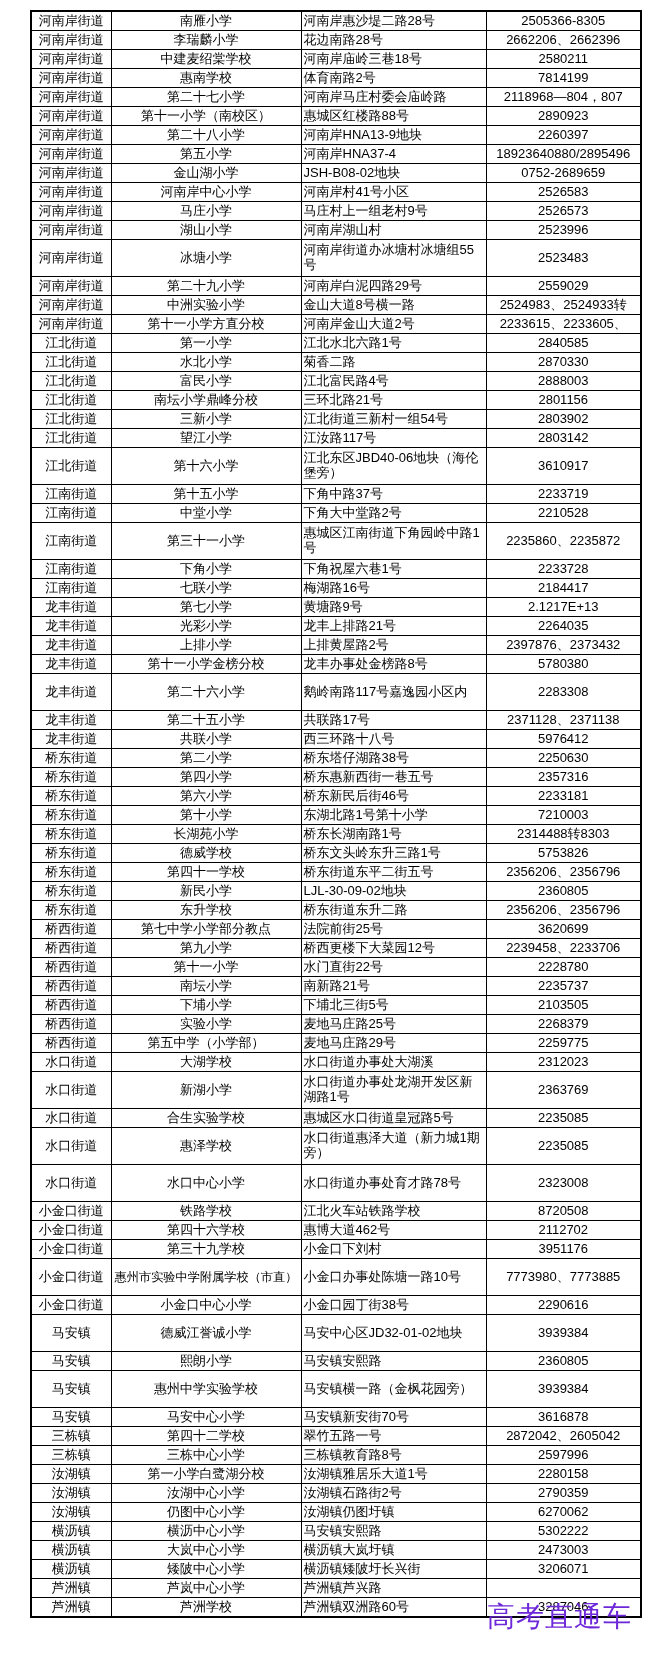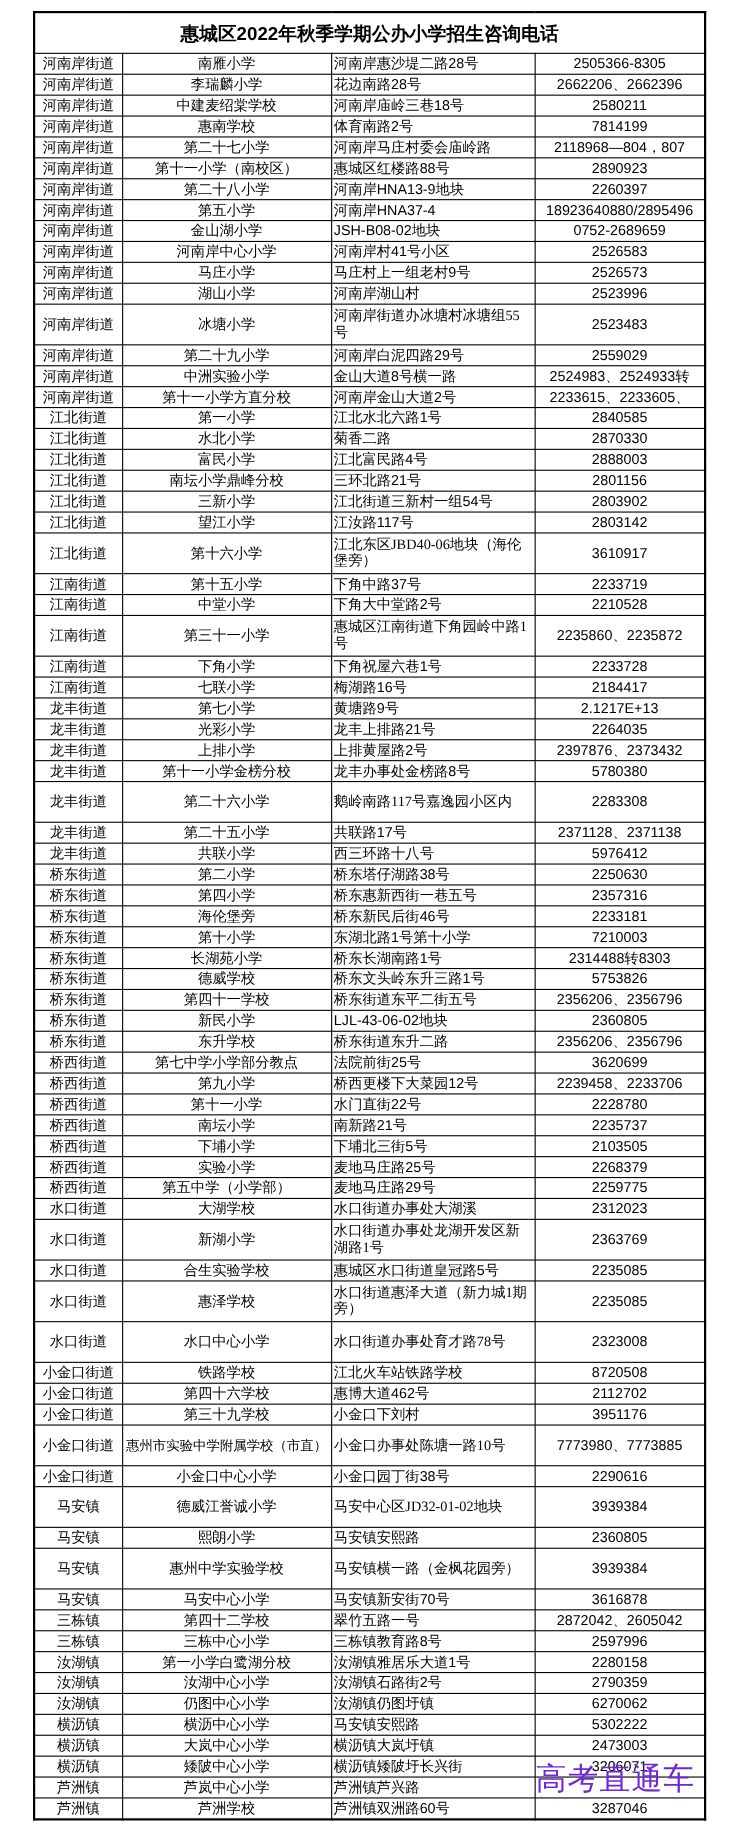--- a/index.html
+++ b/index.html
@@ -72,21 +72,21 @@
     font-size: 13px;
     height: 18px;
   }
   tr.data-row td.town { text-align: center; white-space: nowrap; }
   tr.data-row td.school { text-align: center; white-space: nowrap; }
   tr.data-row td.addr { text-align: left; }
   tr.data-row td.phone { text-align: center; white-space: nowrap; }
 
   
   tr.data-row.tall td { height: 36px; }
-  tr.data-row.tall td.addr { white-space: normal; font-family: Liberation Serif, serif; }
+  tr.data-row.tall td.addr { white-space: normal; }
 
   
   td.phone span.val,
   td.addr span.val,
   td.school span.val,
   td.town span.val {
     display: inline-block;
     max-width: 100%;
   }
 
@@ -108,23 +108,20 @@
 
 <div id="sheet">
   <table class="grid">
     <colgroup>
       <col class="c-town">
       <col class="c-school">
       <col class="c-addr">
       <col class="c-phone">
     </colgroup>
     <tbody>
-      <tr class="title-row">
-        <td colspan="4">惠城区2022年秋季学期公办小学招生咨询电话</td>
-      </tr>
     <tr class="data-row">
           <td class="town"><span class="val">河南岸街道</span></td>
           <td class="school"><span class="val">南雁小学</span></td>
           <td class="addr"><span class="val">河南岸惠沙堤二路28号</span></td>
           <td class="phone"><span class="val">2505366-8305</span></td>
         </tr>
         <tr class="data-row">
           <td class="town"><span class="val">河南岸街道</span></td>
           <td class="school"><span class="val">李瑞麟小学</span></td>
           <td class="addr"><span class="val">花边南路28号</span></td>
@@ -335,21 +332,21 @@
           <td class="phone"><span class="val">2250630</span></td>
         </tr>
         <tr class="data-row">
           <td class="town"><span class="val">桥东街道</span></td>
           <td class="school"><span class="val">第四小学</span></td>
           <td class="addr"><span class="val">桥东惠新西街一巷五号</span></td>
           <td class="phone"><span class="val">2357316</span></td>
         </tr>
         <tr class="data-row">
           <td class="town"><span class="val">桥东街道</span></td>
-          <td class="school"><span class="val">海伦堡旁</span></td>
+          <td class="school"><span class="val">第六小学</span></td>
           <td class="addr"><span class="val">桥东新民后街46号</span></td>
           <td class="phone"><span class="val">2233181</span></td>
         </tr>
         <tr class="data-row">
           <td class="town"><span class="val">桥东街道</span></td>
           <td class="school"><span class="val">第十小学</span></td>
           <td class="addr"><span class="val">东湖北路1号第十小学</span></td>
           <td class="phone"><span class="val">7210003</span></td>
         </tr>
         <tr class="data-row">
@@ -366,21 +363,21 @@
         </tr>
         <tr class="data-row">
           <td class="town"><span class="val">桥东街道</span></td>
           <td class="school"><span class="val">第四十一学校</span></td>
           <td class="addr"><span class="val">桥东街道东平二街五号</span></td>
           <td class="phone"><span class="val">2356206、2356796</span></td>
         </tr>
         <tr class="data-row">
           <td class="town"><span class="val">桥东街道</span></td>
           <td class="school"><span class="val">新民小学</span></td>
-          <td class="addr"><span class="val">LJL-43-06-02地块</span></td>
+          <td class="addr"><span class="val">LJL-30-09-02地块</span></td>
           <td class="phone"><span class="val">2360805</span></td>
         </tr>
         <tr class="data-row">
           <td class="town"><span class="val">桥东街道</span></td>
           <td class="school"><span class="val">东升学校</span></td>
           <td class="addr"><span class="val">桥东街道东升二路</span></td>
           <td class="phone"><span class="val">2356206、2356796</span></td>
         </tr>
         <tr class="data-row">
           <td class="town"><span class="val">桥西街道</span></td>

